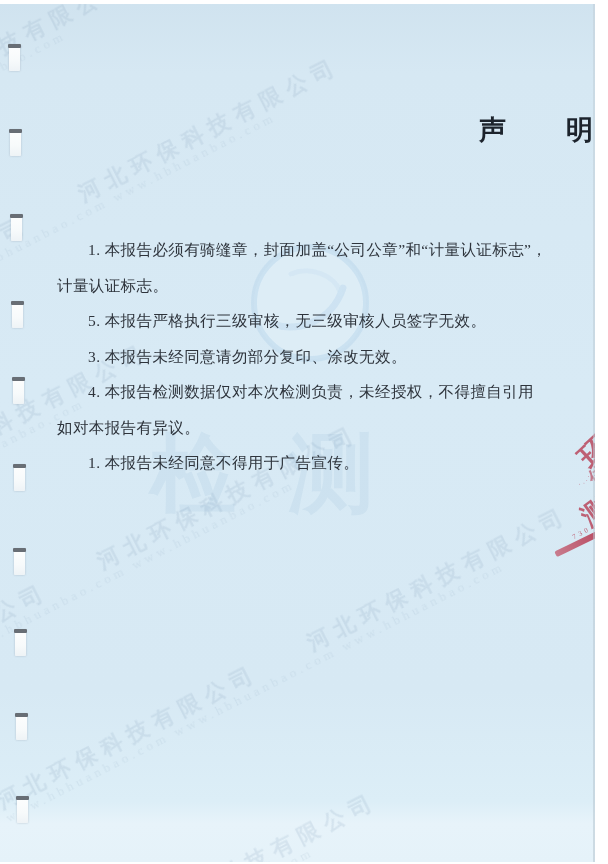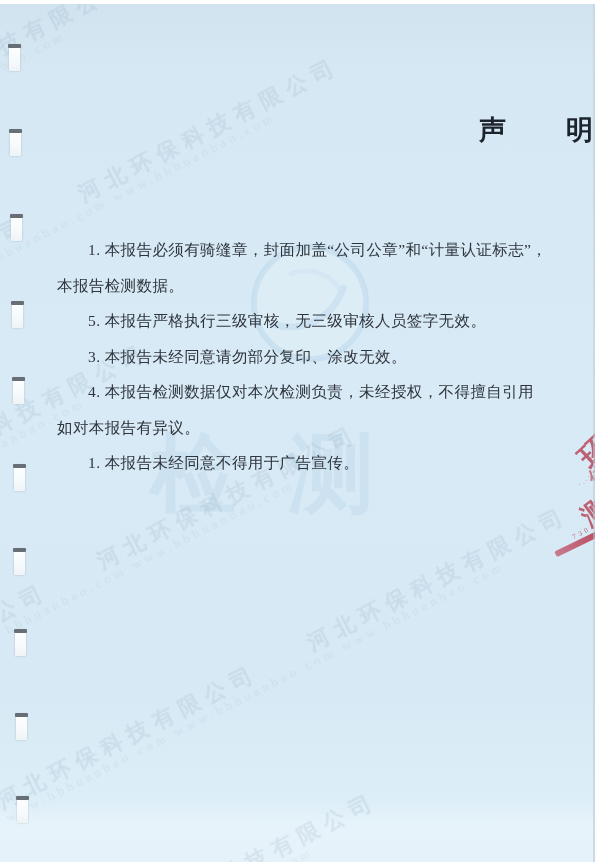--- a/index.html
+++ b/index.html
@@ -72,21 +72,21 @@
       <path d="M30 88 C 52 96, 88 88, 100 52" fill="none" stroke="rgba(172,205,231,0.5)" stroke-width="7" stroke-linecap="round"></path>
       <path d="M48 38 C 66 30, 92 38, 98 58" fill="none" stroke="rgba(196,222,240,0.45)" stroke-width="5" stroke-linecap="round"></path>
     </svg>
 
     <div class="ghost">检测</div>
 
     <div class="title">声　　明</div>
 
     <div class="statements" id="statements">
         <div class="line indent">1. 本报告必须有骑缝章，封面加盖“公司公章”和“计量认证标志”，</div>
-        <div class="line">本报告检测数据。</div>
+        <div class="line">计量认证标志。</div>
         <div class="line indent">5. 本报告严格执行三级审核，无三级审核人员签字无效。</div>
         <div class="line indent">3. 本报告未经同意请勿部分复印、涂改无效。</div>
         <div class="line indent">4. 本报告检测数据仅对本次检测负责，未经授权，不得擅自引用</div>
         <div class="line">如对本报告有异议。</div>
         <div class="line indent">1. 本报告未经同意不得用于广告宣传。</div>
       </div>
 
     <div id="seal">
       <span class="seal-frag" id="seal-f0" style="right:-15px;top:428px;font-size:30px;transform:rotate(-43deg);">环</span>
       <span class="seal-frag" id="seal-f1" style="right:-13px;top:458px;font-size:19px;transform:rotate(-40deg);opacity:.8;">佳</span>

